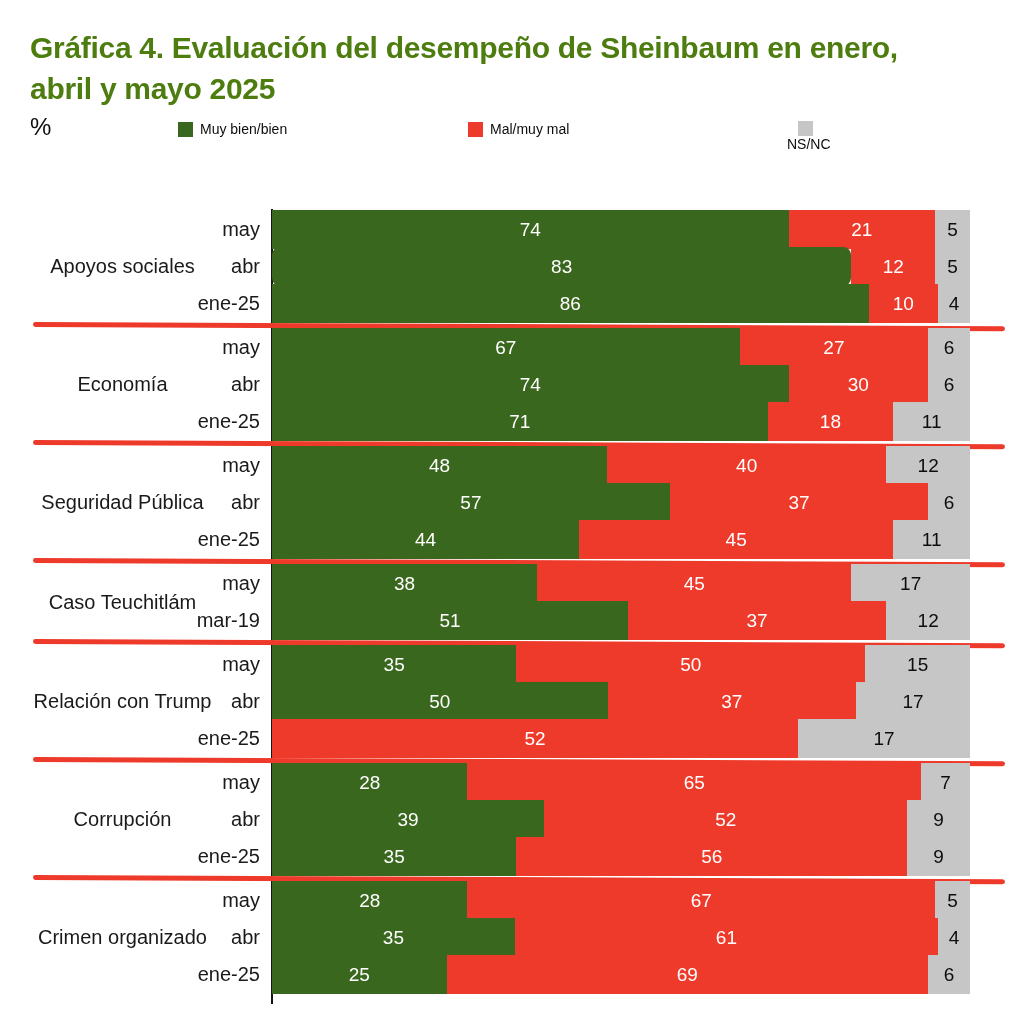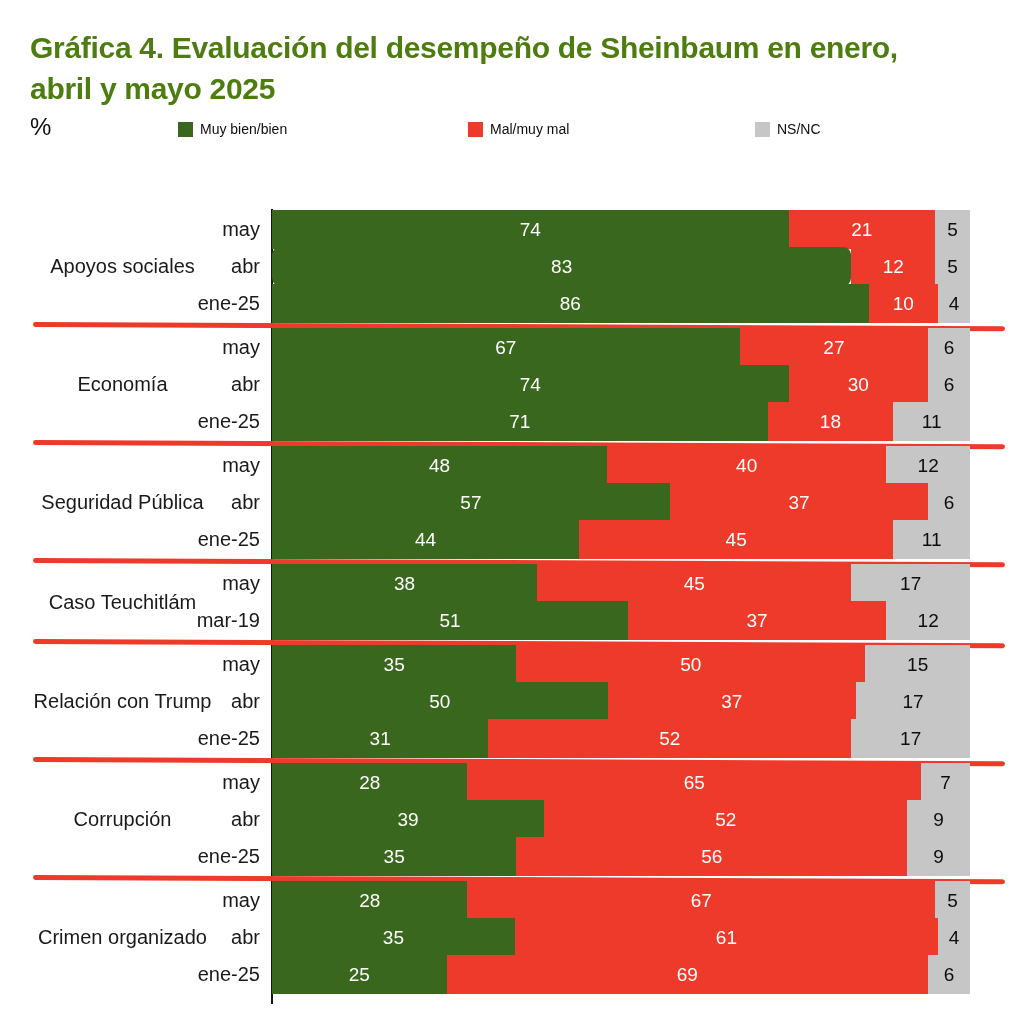--- a/index.html
+++ b/index.html
@@ -17,21 +17,21 @@
   }
 
   .unit-row { position: relative; height: 34px; margin-top: 4px; }
   .unit-label { font-size: 24px; color: #0d0d0d; }
   .legend-item { position: absolute; top: 8px; display: flex; align-items: center; }
   .legend-item .swatch { width: 15px; height: 15px; margin-right: 7px; flex: 0 0 auto; }
   .legend-item .legend-text { font-size: 14px; color: #0d0d0d; white-space: nowrap; }
   .swatch-positive { background: var(--positive); }
   .swatch-negative { background: var(--negative); }
   .swatch-neutral  { background: var(--neutral); }
-  #legend-0 { left: 148px; } #legend-1 { left: 438px; } #legend-2 { left: 725px; }
+  #legend-0 { left: 148px; } #legend-1 { left: 438px; } #legend-2 { left: 757px; flex-direction: column; }
 
   .chart { position: relative; margin-top: 68px; }
   .axis-line {
     position: absolute; left: 241px; top: -6px; width: 2px;
     height: calc(100% + 22px); background: #151515;
   }
 
   .group { position: relative; }
   .cat-label {
     position: absolute; left: 0; top: 50%; transform: translateY(-50%);
@@ -307,23 +307,20 @@
               </div>
               <div class="seg seg-neutral" style="flex-grow: 17;">
                 <span class="seg-label">17</span>
               </div>
             </div>
   </div>
 
   <div class="row">
     <div class="row-label">ene-25</div>
     <div class="bar">
-              <div class="seg seg-positive" style="flex-grow: 31;">
-                <span class="seg-label">31</span>
-              </div>
               <div class="seg seg-negative" style="flex-grow: 52;">
                 <span class="seg-label">52</span>
               </div>
               <div class="seg seg-neutral" style="flex-grow: 17;">
                 <span class="seg-label">17</span>
               </div>
             </div>
   </div>
 </div>
   </div>

